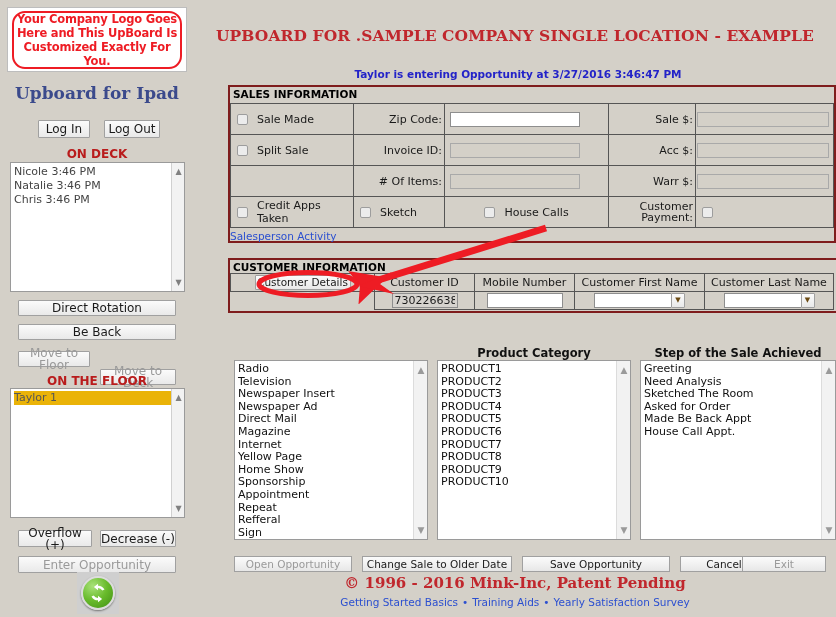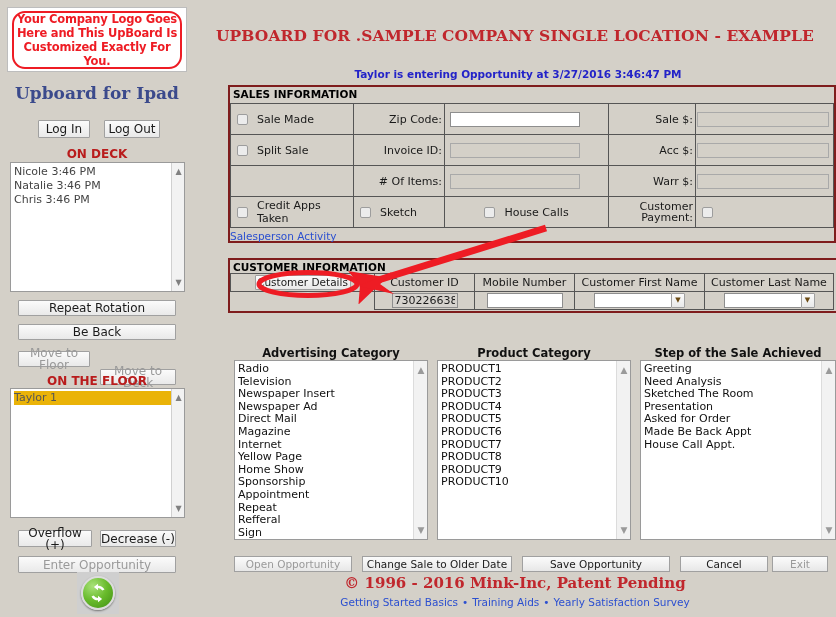--- a/index.html
+++ b/index.html
@@ -174,21 +174,21 @@
     position: absolute; height: 16px;
     background: linear-gradient(#fbfbfb,#e7e7e7);
     border: 1px solid #a0a0a0; font-size: 10.5px; color: #1a1a1a;
     display: flex; align-items: center; justify-content: center; cursor: pointer;
   }
   .bbtn.disabled { color: #9a9a9a; }
   #b-open   { left: 40px;  top: 556px; width: 118px; }
   #b-change { left: 168px; top: 556px; width: 150px; }
   #b-save   { left: 328px; top: 556px; width: 148px; }
   #b-cancel { left: 486px; top: 556px; width: 88px; }
-  #b-exit   { left: 578px; top: 556px; width: 56px; }
+  #b-exit   { left: 548px; top: 556px; width: 84px; }
 
   #copyright {
     position: absolute; left: 0; top: 574px; width: 642px; text-align: center;
     color: #c0272d; font-weight: bold; font-size: 15px;
     font-family: "DejaVu Serif", "Liberation Serif", serif;
   }
   #footer-links {
     position: absolute; left: 0; top: 596px; width: 642px; text-align: center; font-size: 10.5px;
   }
   #footer-links .sep { color: #2b4fd0; margin: 0 4px; }
@@ -224,21 +224,21 @@
           <div class="row">Nicole 3:46 PM</div>
           <div class="row">Natalie 3:46 PM</div>
           <div class="row">Chris 3:46 PM</div>
         </div>
       <div class="sbar">
         <div class="arw up">▲</div>
         <div class="arw dn">▼</div>
       </div>
     </div>
 
-    <div class="btn" id="btn-rotation">Repeat Rotation</div>
+    <div class="btn" id="btn-rotation">Direct Rotation</div>
     <div class="btn" id="btn-beback">Be Back</div>
     <div class="btn disabled" id="btn-tofloor">Move to Floor</div>
     <div class="btn disabled" id="btn-todeck">Move to Deck</div>
 
     <div class="section-title" id="title-onfloor">ON THE FLOOR</div>
     <div class="listbox" id="list-onfloor">
       <div class="items" id="onfloor-items">
           <div class="row sel">Taylor 1</div>
         </div>
       <div class="sbar">
@@ -382,21 +382,20 @@
         </span>
       </div>
       <div class="cell ctr" style="left:474px; top:31px; width:130px; height:19px;">
         <span style="display:flex; align-items:center;">
           <input class="txt" style="width: 77px; border-right: none;" value="">
           <span class="btn" style="width:14px; height:15px; font-size:7px; color:#6b4a12;">▼</span>
         </span>
       </div>
     </div>
 
-    <div class="mlist-title" id="t-adv">Advertising Category</div>
     <div class="mlist" id="l-adv">
       <div class="items" id="adv-items">
           <div class="row">Radio</div>
           <div class="row">Television</div>
           <div class="row">Newspaper Insert</div>
           <div class="row">Newspaper Ad</div>
           <div class="row">Direct Mail</div>
           <div class="row">Magazine</div>
           <div class="row">Internet</div>
           <div class="row">Yellow Page</div>
@@ -432,21 +431,20 @@
         <div class="arw dn">▼</div>
       </div>
     </div>
 
     <div class="mlist-title" id="t-stp">Step of the Sale Achieved</div>
     <div class="mlist" id="l-stp">
       <div class="items" id="stp-items">
           <div class="row">Greeting</div>
           <div class="row">Need Analysis</div>
           <div class="row">Sketched The Room</div>
-          <div class="row">Presentation</div>
           <div class="row">Asked for Order</div>
           <div class="row">Made Be Back Appt</div>
           <div class="row">House Call Appt.</div>
         </div>
       <div class="msbar">
         <div class="arw up">▲</div>
         <div class="arw dn">▼</div>
       </div>
     </div>
 

